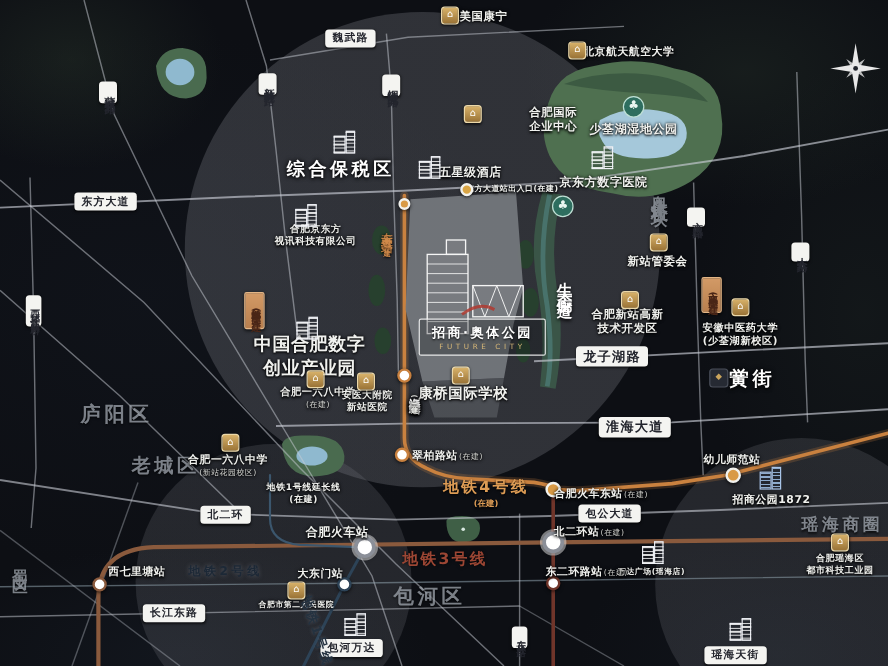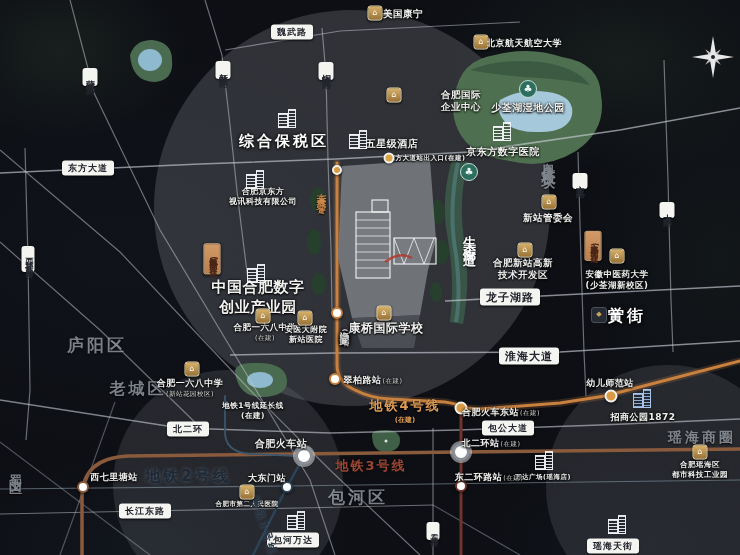--- a/index.html
+++ b/index.html
@@ -32,21 +32,21 @@
      letter-spacing:.5px;text-align:center;}
   .w .sub{display:block;font-size:6.5px;font-weight:normal;color:#d5d6d2;text-align:center;}
   .w .tail{font-size:6.5px;margin-left:1px;color:#cfd0cc;font-weight:normal;}
   .wb{color:#fff;font-weight:bold;letter-spacing:3px;text-shadow:0 1px 3px #000,0 0 4px rgba(0,0,0,.8);}
   .wbv{color:#fff;font-weight:bold;letter-spacing:6px;writing-mode:vertical-rl;text-shadow:0 1px 3px #000;}
   .dim{color:#9aa0a8;font-weight:bold;letter-spacing:3px;opacity:.78;text-shadow:0 1px 2px #000;}
   .dimv{color:#9aa0a8;font-weight:bold;letter-spacing:4px;opacity:.78;writing-mode:vertical-rl;text-shadow:0 1px 2px #000;}
   .m4{color:#dd9c55;font-size:13px;font-weight:bold;letter-spacing:2px;text-shadow:0 1px 2px #000;text-align:center;}
   .m4 .sub{display:block;font-size:7px;letter-spacing:0;color:#dd9c55;}
   .m3{color:#9c4634;font-size:13px;font-weight:bold;letter-spacing:2px;text-shadow:0 0 3px rgba(0,0,0,.8);}
-  .m2{color:#1c2836;font-size:15px;font-weight:bold;letter-spacing:3px;text-shadow:0 0 4px rgba(180,190,205,.35);}
+  .m2{color:#1c2836;font-size:10px;font-weight:bold;letter-spacing:3px;text-shadow:0 0 4px rgba(180,190,205,.35);}
   .m1{color:#243240;font-size:11px;font-weight:bold;letter-spacing:2px;text-shadow:0 0 3px rgba(170,180,195,.3);}
   .orv{writing-mode:vertical-rl;color:#d08a4a;font-size:9.5px;font-weight:bold;letter-spacing:2px;text-shadow:0 1px 2px #000;}
   .orv .sub{font-size:6px;color:#d08a4a;}
   .wv{writing-mode:vertical-rl;color:#fff;font-size:9.5px;font-weight:bold;letter-spacing:1px;
       text-shadow:0 1px 2px #000,0 0 4px #000;}
   .wv .sub{font-size:6px;color:#e5e6e2;}
   .obox{writing-mode:vertical-rl;background:linear-gradient(#d29a66,#b97f4e);color:#4a2617;
         font-size:8px;font-weight:bold;padding:6px 2px;border-radius:2px;letter-spacing:1px;
         box-shadow:0 1px 3px rgba(0,0,0,.7);border:1px solid #e3b585;}
   .proj{border:1px solid rgba(255,255,255,.85);background:rgba(15,17,22,.28);padding:3px 10px;
@@ -162,20 +162,24 @@
     </g>
 
     <g transform="translate(713,57)" fill="#e8e8e8">
       <path d="M0,-21 L3,-3 L21,0 L3,3 L0,21 L-3,3 L-21,0 L-3,-3 Z"></path>
       <path d="M0,-11 L2,-2 L11,0 L2,2 L0,11 L-2,2 L-11,0 L-2,-2 Z" transform="rotate(45)" opacity="0.8"></path>
       <circle r="2" fill="#20242c"></circle>
     </g>
   </svg>
 
   <div id="labels">
+    <div class="lb proj" style="left:402px;top:281px">
+      <span class="t">招商·奥体公园</span>
+      <span class="sub">FUTURE CITY</span>
+    </div>
   <div class="lb pill" style="left: 292px; top: 32px;"><span class="t">魏武路</span></div>
       <div class="lb pillv" style="left: 90px; top: 77px;"><span class="t">蒙城北路</span></div>
       <div class="lb pillv" style="left: 223px; top: 70px;"><span class="t">新蚌埠路</span></div>
       <div class="lb pillv" style="left: 326px; top: 71px;"><span class="t">铜陵北路</span></div>
       <div class="lb pill" style="left: 88px; top: 168px;"><span class="t">东方大道</span></div>
       <div class="lb pillv" style="left: 28px; top: 259px; font-size: 8px;"><span class="t">西二环长江西路桥</span></div>
       <div class="lb pillv" style="left: 580px; top: 181px;"><span class="t">文忠路</span></div>
       <div class="lb pillv" style="left: 667px; top: 210px;"><span class="t">大众路</span></div>
       <div class="lb pill" style="left: 510px; top: 297px; font-size: 11px;"><span class="t">龙子湖路</span></div>
       <div class="lb pill" style="left: 529px; top: 356px; font-size: 11px;"><span class="t">淮海大道</span></div>

